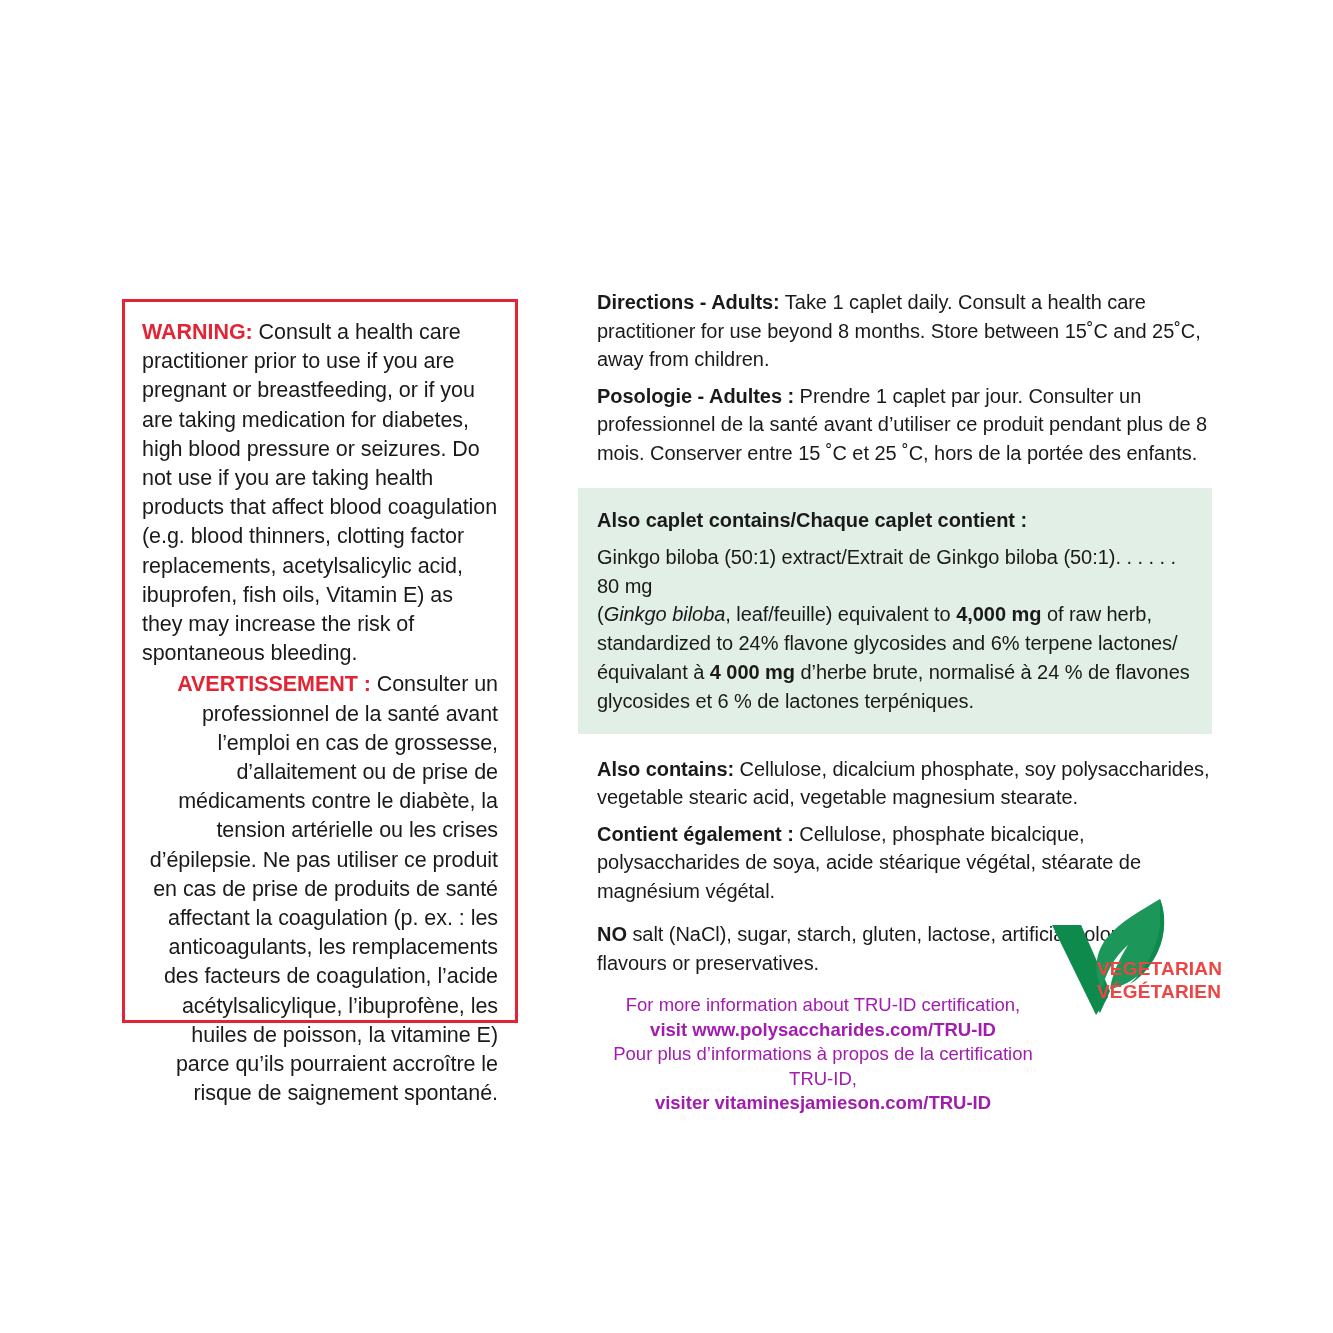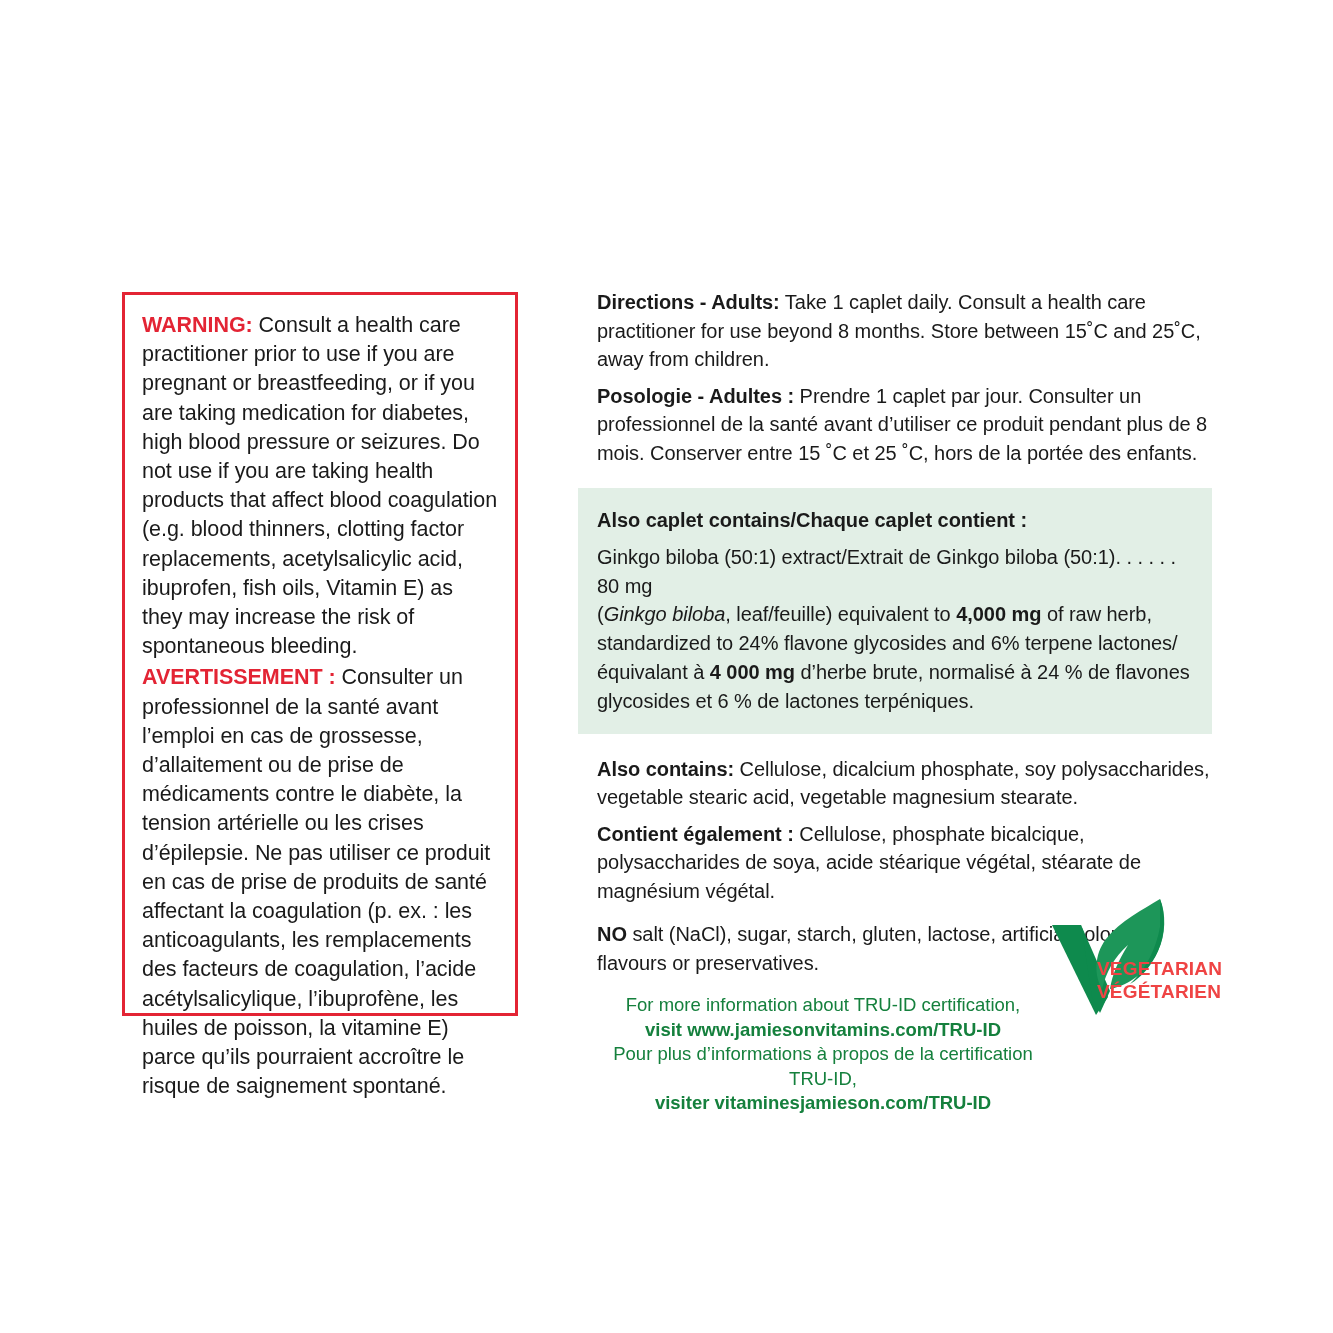--- a/index.html
+++ b/index.html
@@ -13,39 +13,39 @@
     position: relative;
     font-family: "Liberation Sans", sans-serif;
     color: #1a1a1a;
     overflow: hidden;
   }
 
   
   #warning-panel {
     position: absolute;
     left: 122px;
-    top: 292px;
+    top: 299px;
     width: 396px;
     height: 724px;
     border: 3px solid #e32434;
     box-sizing: border-box;
     background: #ffffff;
   }
   #warning-inner {
     padding: 16px 17px 10px 17px;
   }
   .warn-para {
     font-size: 21.5px;
     line-height: 29.2px;
     letter-spacing: -0.05px;
     margin: 0;
     color: #1a1a1a;
     font-stretch: condensed;
   }
-  .warn-para + .warn-para { margin-top: 2px; }
+  .warn-para + .warn-para { margin-top: 2px; text-align: right; }
   .warn-label {
     color: #e32434;
     font-weight: bold;
   }
 
   
   #right-column {
     position: absolute;
     left: 597px;
     top: 288px;
@@ -80,21 +80,21 @@
   
   #truid-block {
     margin-top: 16px;
     width: 452px;
     text-align: center;
   }
   .truid-line {
     font-size: 18.5px;
     line-height: 24.5px;
     margin: 0;
-    color: #15803d;
+    color: #a21caf;
   }
   .truid-bold { font-weight: bold; }
 
   
   #veg-logo {
     position: absolute;
     left: 1048px;
     top: 893px;
     width: 160px;
     height: 122px;
@@ -154,21 +154,21 @@
 
   <div class="block-gap-sm"></div>
 
   <div>
     <p class="body-para"><span class="lbl">NO</span><span> salt (NaCl), sugar, starch, gluten, lactose, artificial colours, flavours or preservatives.</span></p>
 
   </div>
 
   <div id="truid-block">
     <p class="truid-line">For more information about TRU-ID certification,</p>
-    <p class="truid-line truid-bold">visit www.jamiesonvitamins.com/TRU-ID</p>
+    <p class="truid-line truid-bold">visit www.polysaccharides.com/TRU-ID</p>
     <p class="truid-line">Pour plus d’informations à propos de la certification TRU-ID,</p>
     <p class="truid-line truid-bold">visiter vitaminesjamieson.com/TRU-ID</p>
   </div>
 
 </div>
 
 <div id="veg-logo">
   <svg width="160" height="122" viewBox="0 0 160 122" xmlns="http://www.w3.org/2000/svg">
 
     <path d="M4 32 L33 32 L60 104 L48 122 L4 32 Z" fill="#0e8a4d"></path>

